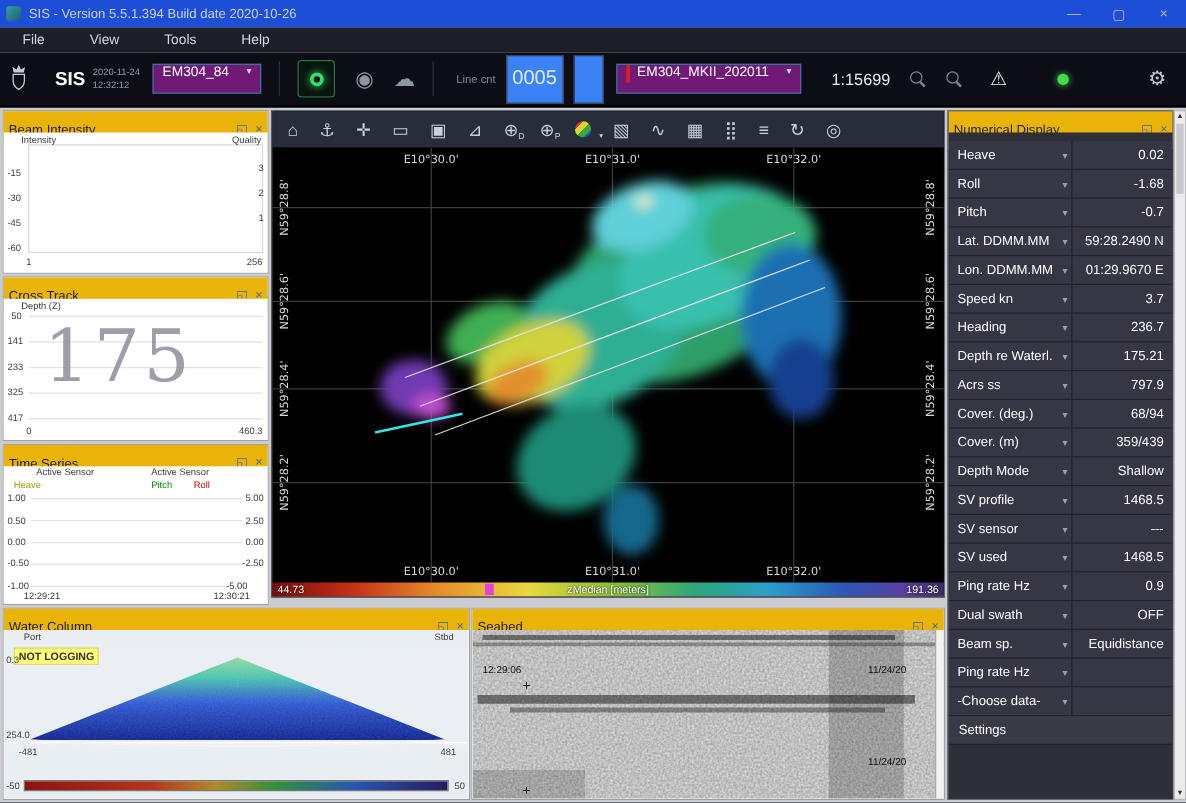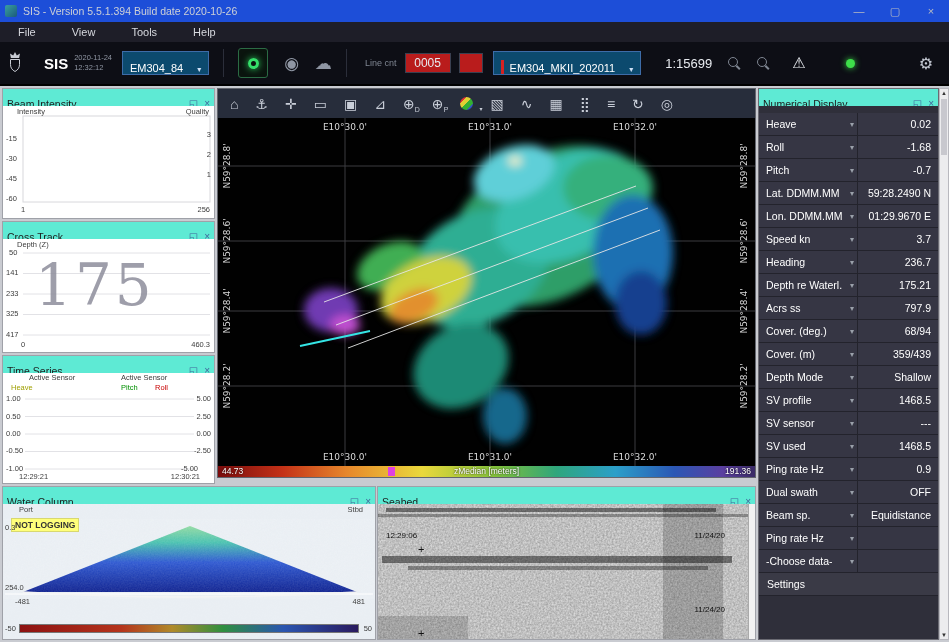--- a/index.html
+++ b/index.html
@@ -11,41 +11,41 @@
 .titlebar{position:absolute;left:0;top:0;width:100%;height:22px;background:#1d4ed8;display:flex;align-items:center;color:#cdd0d6;font-size:10.5px}
 .appico{width:12px;height:12px;margin:0 6px 0 5px;background:linear-gradient(135deg,#3aa0a0,#1a5a7a);border-radius:2px}
 .win-controls{margin-left:auto;display:flex;height:100%}
 .win-btn{width:36px;display:flex;align-items:center;justify-content:center;color:#b9bcc2;font-size:11px}
 .menubar{position:absolute;left:0;top:22px;width:100%;height:20px;background:#1e1e28;display:flex;align-items:center;color:#d6d8de;font-size:11px}
 .menu-item{padding:0 18px}
 .toolbar{position:absolute;left:0;top:42px;width:100%;height:44px;background:#0d0e15;display:flex;align-items:center;border-bottom:2px solid #000}
 .crest{margin-left:7px;display:flex;align-items:center}
 .appname{font-size:15px;font-weight:bold;color:#fff;margin-left:21px}
 .dt{margin-left:6px;font-size:7.5px;color:#8f96a3;line-height:1.3}
-.dd{height:24px;background:#0c4a6e;border:1px solid #3d6ca8;color:#fff;font-size:11px;display:flex;align-items:flex-end;padding:0 7px;margin-left:10px}
+.dd{height:24px;background:#701a75;border:1px solid #3d6ca8;color:#fff;font-size:11px;display:flex;align-items:flex-start;padding:0 7px;margin-left:10px}
 .dd .ddc{margin-left:14px;font-size:8px;color:#cfe0f5}
 .redbar{width:3px;height:14px;background:#d42222;margin-right:6px}
 .tsep{width:1px;height:28px;background:#2b2e3a;margin-left:14px}
 .tbtn.ping{width:30px;height:30px;margin-left:14px;background:#0a140e;border:1px solid #2b6b44;border-radius:3px;display:flex;align-items:center;justify-content:center}
 .ring{width:11px;height:11px;border:3px solid #35e06a;border-radius:50%;box-shadow:0 0 7px #2bd45f}
 .tico{font-size:17px;color:#8f96a3;margin-left:16px;line-height:1}
 .tlabel{color:#7f8692;font-size:9px;margin-left:18px}
-.valbox{width:46px;height:20px;background:#b91c1c;border:1px solid #3a4050;color:#e8ebf0;font-size:12px;display:flex;align-items:center;justify-content:center;margin-left:8px}
+.valbox{width:46px;height:39px;background:#3b82f6;border:1px solid #3a4050;color:#e8ebf0;font-size:16px;display:flex;align-items:center;justify-content:center;margin-left:8px}
 .valbox.small{width:24px}
 .scale{font-size:13px;color:#e8ebf0;margin-left:24px}
 .mag{position:relative;width:13px;height:13px;margin-left:16px}
 .mag::before{content:'';position:absolute;left:0;top:0;width:8px;height:8px;border:1.5px solid #7f8692;border-radius:50%}
 .mag::after{content:'';position:absolute;left:8.5px;top:8.5px;width:5px;height:1.5px;background:#7f8692;transform:rotate(45deg);transform-origin:0 0}
 .warn{font-size:15px;color:#eceff3;margin-left:22px}
 .status-dot{width:9px;height:9px;border-radius:50%;background:#3ede4a;box-shadow:0 0 6px #3ede4a;margin-left:40px}
 .gear{margin-left:auto;margin-right:16px;font-size:16px;color:#c3c8d2}
 
 
 .panel{position:absolute;background:#fff;border:1px solid #9fa1a8}
-.phead{height:30px;background:#5eead4;border-bottom:1px solid #d4d5d9;display:flex;align-items:center;padding:0 4px;font-size:10.5px;color:#1c1c1c}
+.phead{height:30px;background:#eab308;border-bottom:1px solid #d4d5d9;display:flex;align-items:center;padding:0 4px;font-size:10.5px;color:#1c1c1c}
 .sp{flex:1}
 .pico{color:#41679c;font-size:10px;margin-left:6px;line-height:1}
 .pbody{position:absolute;left:0;top:17px;right:0;bottom:0;background:#fff;overflow:hidden}
 .axl{position:absolute;font-size:7.5px;color:#3c3c3c;line-height:1;white-space:nowrap}
 .chart-svg{position:absolute;left:0;top:0}
 svg text{font-family:"DejaVu Sans","Liberation Sans",sans-serif}
 .depth-big{position:absolute;left:32px;top:12px;font-family:"DejaVu Serif","Liberation Serif",serif;font-size:58px;color:#8e8e9c;opacity:.85;letter-spacing:3px}
 .c-heave{color:#9f9f00}.c-pitch{color:#009000}.c-roll{color:#c80000}
 .badge{position:absolute;left:8px;top:14px;background:#ffff7a;color:#333;font-size:8.5px;font-weight:bold;padding:1px 3px;border:1px solid #d8d870}
 .wc-colorbar{position:absolute;left:16px;right:16px;top:120px;height:9px;background:linear-gradient(90deg,#8d1212,#b5341c 30%,#b08a2a 45%,#2f8f3f 60%,#2a55b0 78%,#2a1a5e 100%);border:1px solid #777}

